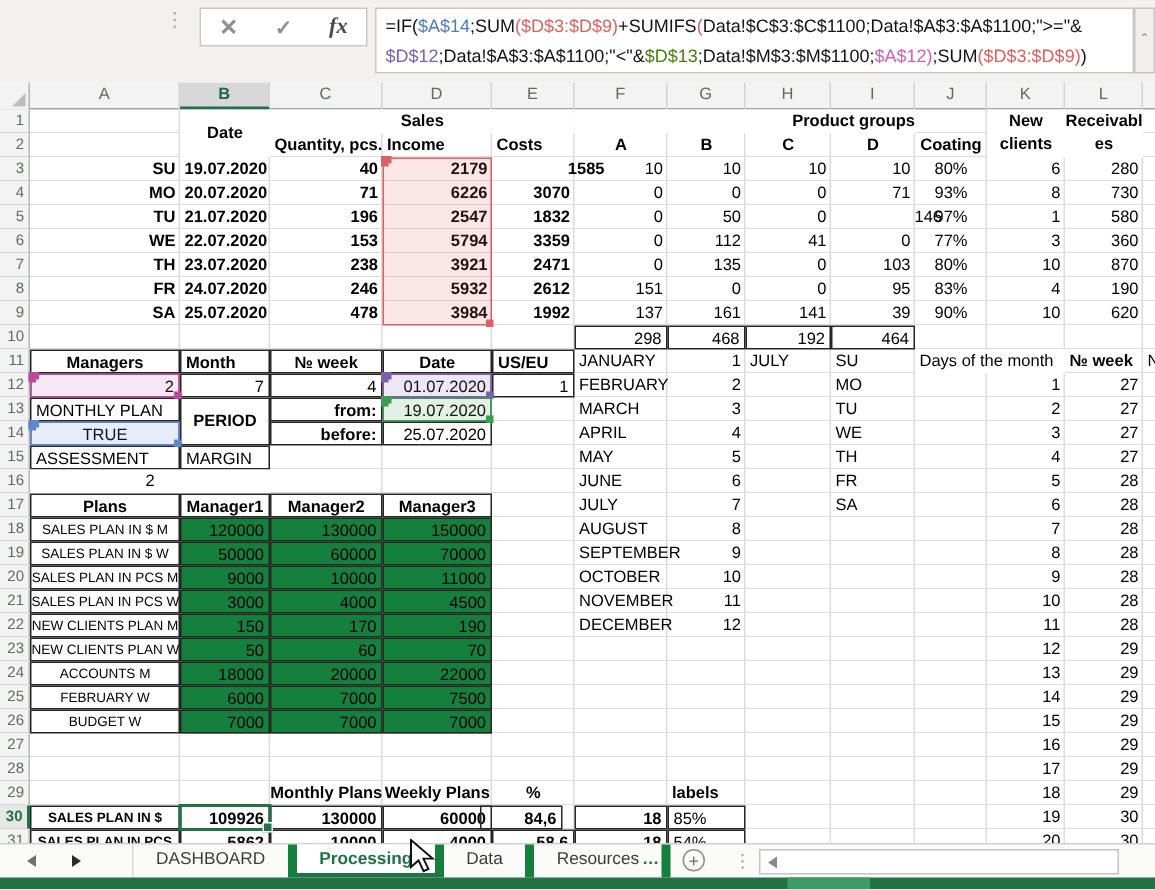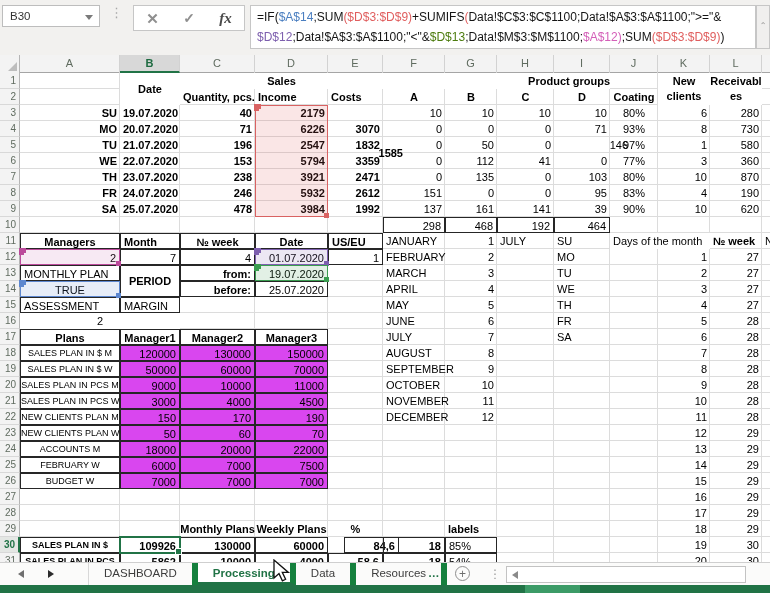--- a/index.html
+++ b/index.html
@@ -37,21 +37,21 @@
   .rowh{position:absolute;left:0;width:20px;height:16px;background:#f3f3f3;border-right:1px solid #b5b5b5;
         border-bottom:1px solid #d8d8d8;box-sizing:border-box;font-size:10px;color:#5f6b5f;text-align:right;
         line-height:15px;padding-right:3px;z-index:1;}
   .rowh.sel{color:#217346;font-weight:bold;background:#e4e7e4;border-right:2px solid #217346;}
   .gridlayer{position:absolute;left:20px;top:18px;width:750px;height:489px;
              background:repeating-linear-gradient(to bottom,transparent 0,transparent 15px,#dcdcdc 15px,#dcdcdc 16px);}
   .vline{position:absolute;top:18px;bottom:0;width:1px;background:#dcdcdc;}
   .cell{position:absolute;box-sizing:border-box;font-size:11px;line-height:16px;padding:0 3px;white-space:nowrap;
         color:#000;z-index:2;}
   .b{font-weight:bold}.r{text-align:right}.c{text-align:center;padding:0}
-  .sm{font-size:9px;line-height:15px}.bx{border:1px solid #262626}.bf{background:#d946ef}
+  .sm{font-size:9px;line-height:15px}.bx{border:1px solid #262626}.bf{background:#15803d}
   .mbg{background:#fff}
   .wrap{white-space:normal;line-height:15px;padding-top:1px}
   .wrapb{white-space:normal;word-break:break-all;line-height:15px;padding-top:1px}
   .vm{display:flex;align-items:center;justify-content:center;padding:0}
   .rng{position:absolute;z-index:3;box-sizing:border-box;}
   .hndl{position:absolute;width:5px;height:5px;z-index:4;}
   .selbox{position:absolute;z-index:4;border:2px solid #217346;box-sizing:border-box;background:transparent;}
   .fillh{position:absolute;right:-3px;bottom:-3px;width:5px;height:5px;background:#217346;border:1px solid #fff;}
 
   
@@ -75,24 +75,20 @@
   .stripseg{position:absolute;left:525px;top:0;width:55px;height:8px;background:#3c9b67;}
 
   .cursor{position:absolute;left:273px;top:559px;z-index:50;}
 </style>
 </head>
 <body>
 
 <div class="stage">
 
   <div class="chrome">
-    <div class="namebox">
-      <span>B30</span>
-      <span class="nb-arrow"></span>
-    </div>
     <div class="sepdots">⋮</div>
     <div class="fxgroup">
       <span class="icx">✕</span>
       <span class="icok">✓</span>
       <span class="icfx">fx</span>
     </div>
     <div class="fbox">
       <div class="fline" id="fline1"><span class="fk">=IF(</span><span class="fblue">$A$14</span><span class="fk">;SUM</span><span class="fred">($D$3:$D$9)</span><span class="fk">+SUMIFS</span><span class="fred">(</span><span class="fk">Data!$C$3:$C$1100;Data!$A$3:$A$1100;"&gt;="&amp;</span></div>
       <div class="fline" id="fline2"><span class="fpurple">$D$12</span><span class="fk">;Data!$A$3:$A$1100;"&lt;"&amp;</span><span class="fgreen">$D$13</span><span class="fk">;Data!$M$3:$M$1100;</span><span class="fmag">$A$12</span><span class="fmag">)</span><span class="fk">;SUM</span><span class="fred">($D$3:$D$9)</span><span class="fk">)</span></div>
     </div>
@@ -169,21 +165,21 @@
       <div class="cell b" style="left: 328px; top: 34px; width: 55px; height: 16px;">Costs</div>
       <div class="cell b c" style="left: 383px; top: 34px; width: 62px; height: 16px;">A</div>
       <div class="cell b c" style="left: 445px; top: 34px; width: 52px; height: 16px;">B</div>
       <div class="cell b c" style="left: 497px; top: 34px; width: 57px; height: 16px;">C</div>
       <div class="cell b c" style="left: 554px; top: 34px; width: 56px; height: 16px;">D</div>
       <div class="cell b c" style="left: 610px; top: 34px; width: 48px; height: 16px;">Coating</div>
       <div class="cell b r" style="left: 20px; top: 50px; width: 100px; height: 16px;">SU</div>
       <div class="cell b r" style="left: 120px; top: 50px; width: 60px; height: 16px;">19.07.2020</div>
       <div class="cell b r" style="left: 180px; top: 50px; width: 75px; height: 16px;">40</div>
       <div class="cell b r" style="left: 255px; top: 50px; width: 73px; height: 16px;">2179</div>
-      <div class="cell b r" style="left: 328px; top: 50px; width: 78px; height: 16px; margin-top: 40px;">1585</div>
+      <div class="cell b r" style="left: 328px; top: 50px; width: 78px; height: 16px;">1585</div>
       <div class="cell r" style="left: 383px; top: 50px; width: 62px; height: 16px;">10</div>
       <div class="cell r" style="left: 445px; top: 50px; width: 52px; height: 16px;">10</div>
       <div class="cell r" style="left: 497px; top: 50px; width: 57px; height: 16px;">10</div>
       <div class="cell r" style="left: 554px; top: 50px; width: 56px; height: 16px;">10</div>
       <div class="cell c" style="left: 610px; top: 50px; width: 48px; height: 16px;">80%</div>
       <div class="cell r" style="left: 658px; top: 50px; width: 52px; height: 16px;">6</div>
       <div class="cell r" style="left: 710px; top: 50px; width: 52px; height: 16px;">280</div>
       <div class="cell b r" style="left: 20px; top: 66px; width: 100px; height: 16px;">MO</div>
       <div class="cell b r" style="left: 120px; top: 66px; width: 60px; height: 16px;">20.07.2020</div>
       <div class="cell b r" style="left: 180px; top: 66px; width: 75px; height: 16px;">71</div>
@@ -392,21 +388,21 @@
       <div class="cell b c" style="left: 180px; top: 466px; width: 75px; height: 16px;">Monthly Plans</div>
       <div class="cell b c" style="left: 255px; top: 466px; width: 73px; height: 16px;">Weekly Plans</div>
       <div class="cell b c" style="left: 328px; top: 466px; width: 55px; height: 16px;">%</div>
       <div class="cell b" style="left: 445px; top: 466px; width: 52px; height: 16px;">labels</div>
       <div class="cell r" style="left: 658px; top: 466px; width: 52px; height: 16px;">18</div>
       <div class="cell r" style="left: 710px; top: 466px; width: 52px; height: 16px;">29</div>
       <div class="cell b sm c bx" style="left: 20px; top: 482px; width: 100px; height: 16px;">SALES PLAN IN $</div>
       <div class="cell b r bx" style="left: 120px; top: 482px; width: 60px; height: 16px;">109926</div>
       <div class="cell b r bx" style="left: 180px; top: 482px; width: 75px; height: 16px;">130000</div>
       <div class="cell b r bx" style="left: 255px; top: 482px; width: 73px; height: 16px;">60000</div>
-      <div class="cell b r bx" style="left: 344px; top: 482px; width: 55px; height: 16px;">84,6</div>
+      <div class="cell b r bx" style="left: 320px; top: 482px; width: 55px; height: 16px;">84,6</div>
       <div class="cell b r bx" style="left: 383px; top: 482px; width: 62px; height: 16px;">18</div>
       <div class="cell bx" style="left: 445px; top: 482px; width: 52px; height: 16px;">85%</div>
       <div class="cell r" style="left: 658px; top: 482px; width: 52px; height: 16px;">19</div>
       <div class="cell r" style="left: 710px; top: 482px; width: 52px; height: 16px;">30</div>
       <div class="cell b sm c bx" style="left: 20px; top: 498px; width: 100px; height: 16px;">SALES PLAN IN PCS</div>
       <div class="cell b r bx" style="left: 120px; top: 498px; width: 60px; height: 16px;">5862</div>
       <div class="cell b r bx" style="left: 180px; top: 498px; width: 75px; height: 16px;">10000</div>
       <div class="cell b r bx" style="left: 255px; top: 498px; width: 73px; height: 16px;">4000</div>
       <div class="cell b r bx" style="left: 328px; top: 498px; width: 55px; height: 16px;">58,6</div>
       <div class="cell b r bx" style="left: 383px; top: 498px; width: 62px; height: 16px;">18</div>

